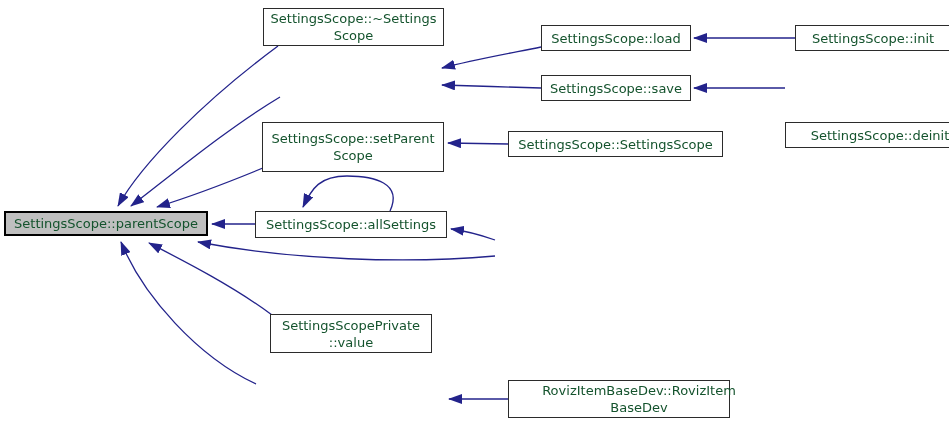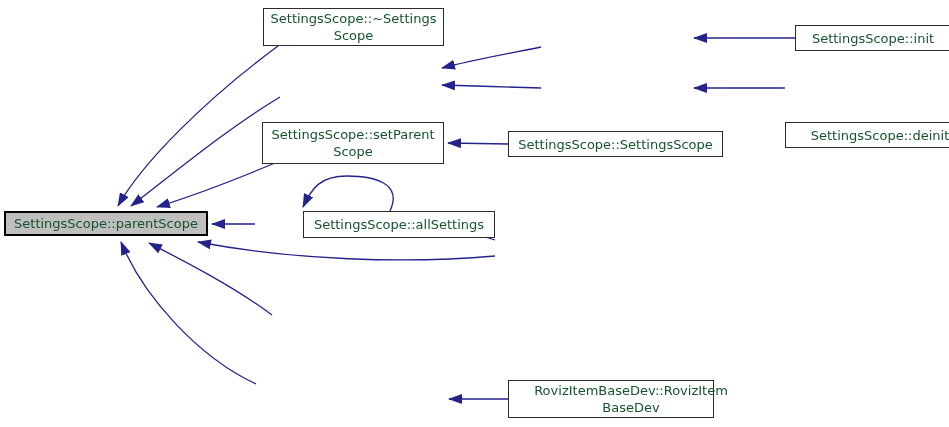--- a/index.html
+++ b/index.html
@@ -70,32 +70,36 @@
     <path class="edge" marker-end="url(#arrow)" d="M 785,88 L 694,88"></path>
     <path class="edge" marker-end="url(#arrow)" d="M 508,399 L 449,399"></path>
   </svg>
 
   <div class="node highlight" style="left:4px; top:211px; width:204px; height:25px;">SettingsScope::parentScope</div>
 
   <div class="node" style="left:263px; top:8px; width:181px; height:38px;">SettingsScope::~Settings
 Scope</div>
 
 
-  <div class="node" style="left:262px; top:122px; width:182px; height:42px;">SettingsScope::setParent
+  <div class="node" style="left:262px; top:122px; width:182px; height:50px;">SettingsScope::setParent
 Scope</div>
 
-  <div class="node" style="left:255px; top:211px; width:192px; height:27px;margin-left:48px;">SettingsScope::allSettings</div>
+  <div class="node" style="left:255px; top:211px; width:192px; height:27px;">SettingsScope::allSettings</div>
 
+  <div class="node" style="left:541px; top:25px; width:150px; height:26px;">SettingsScope::load</div>
 
   <div class="node" style="left:795px; top:25px; width:156px; height:26px;">SettingsScope::init</div>
 
+  <div class="node" style="left:541px; top:75px; width:150px; height:26px;">SettingsScope::save</div>
 
   <div class="node" style="left:785px; top:75px; width:190px; height:26px;margin-top:47px;">SettingsScope::deinit</div>
 
   <div class="node" style="left:508px; top:131px; width:215px; height:26px;">SettingsScope::SettingsScope</div>
 
 
+  <div class="node" style="left:270px; top:314px; width:162px; height:39px;">SettingsScopePrivate
+::value</div>
 
 
-  <div class="node" style="left:508px; top:380px; width:206px; height:38px;padding-left:40px;">RovizItemBaseDev::RovizItem
+  <div class="node" style="left:508px; top:380px; width:222px; height:38px;padding-left:40px;">RovizItemBaseDev::RovizItem
 BaseDev</div>
 
 </div>
 
 </body></html>

